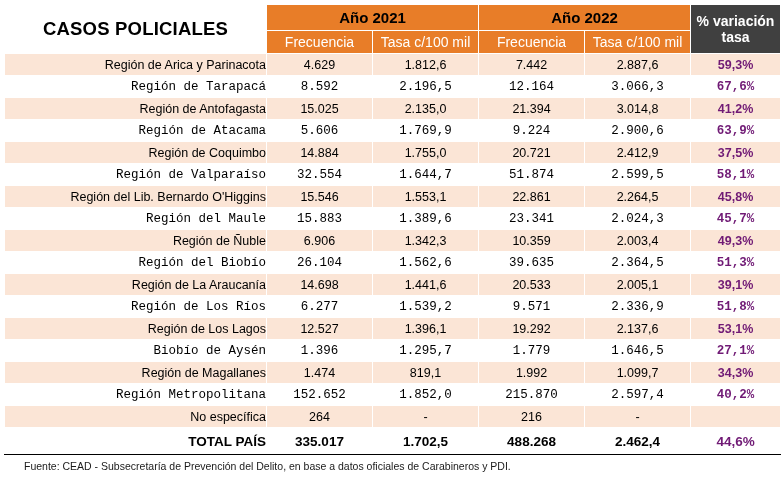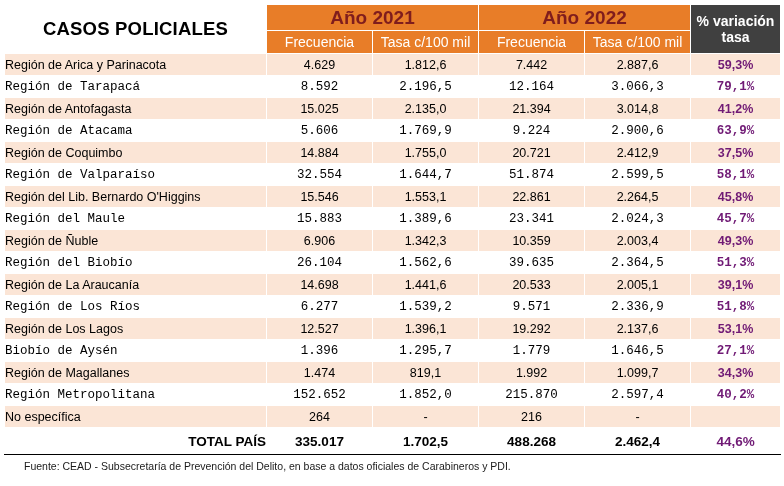--- a/index.html
+++ b/index.html
@@ -43,23 +43,23 @@
     font-weight: bold;
     font-size: 18.5px;
     letter-spacing: 0.2px;
     text-align: center;
     vertical-align: middle;
     padding: 6px 4px;
     border: 1px solid #ffffff !important;
   }
   .hdr-year {
     background: #e87d28;
-    color: #7f1d1d;
-    font-weight: bold;
-    font-size: 19px;
+    color: #000000;
+    font-weight: bold;
+    font-size: 15px;
     text-align: center;
     vertical-align: middle;
     height: 25px;
   }
   .hdr-var {
     background: #404040;
     color: #ffffff;
     font-weight: bold;
     font-size: 14px;
     text-align: center;
@@ -75,21 +75,21 @@
     vertical-align: middle;
     height: 22px;
   }
 
   
   tbody tr td {
     height: 21px;
     vertical-align: middle;
   }
   td.region {
-    text-align: left;
+    text-align: right;
     padding-left: 6px;
     font-size: 12.5px;
     color: #000000;
   }
   td.num {
     text-align: center;
     font-size: 12.5px;
     color: #000000;
   }
   td.var {
@@ -160,21 +160,21 @@
         <td class="num">7.442</td>
         <td class="num">2.887,6</td>
         <td class="var">59,3%</td>
       </tr>
       <tr class="plain">
         <td class="region">Región de Tarapacá</td>
         <td class="num">8.592</td>
         <td class="num">2.196,5</td>
         <td class="num">12.164</td>
         <td class="num">3.066,3</td>
-        <td class="var">79,1%</td>
+        <td class="var">67,6%</td>
       </tr>
       <tr class="shade">
         <td class="region">Región de Antofagasta</td>
         <td class="num">15.025</td>
         <td class="num">2.135,0</td>
         <td class="num">21.394</td>
         <td class="num">3.014,8</td>
         <td class="var">41,2%</td>
       </tr>
       <tr class="plain">

